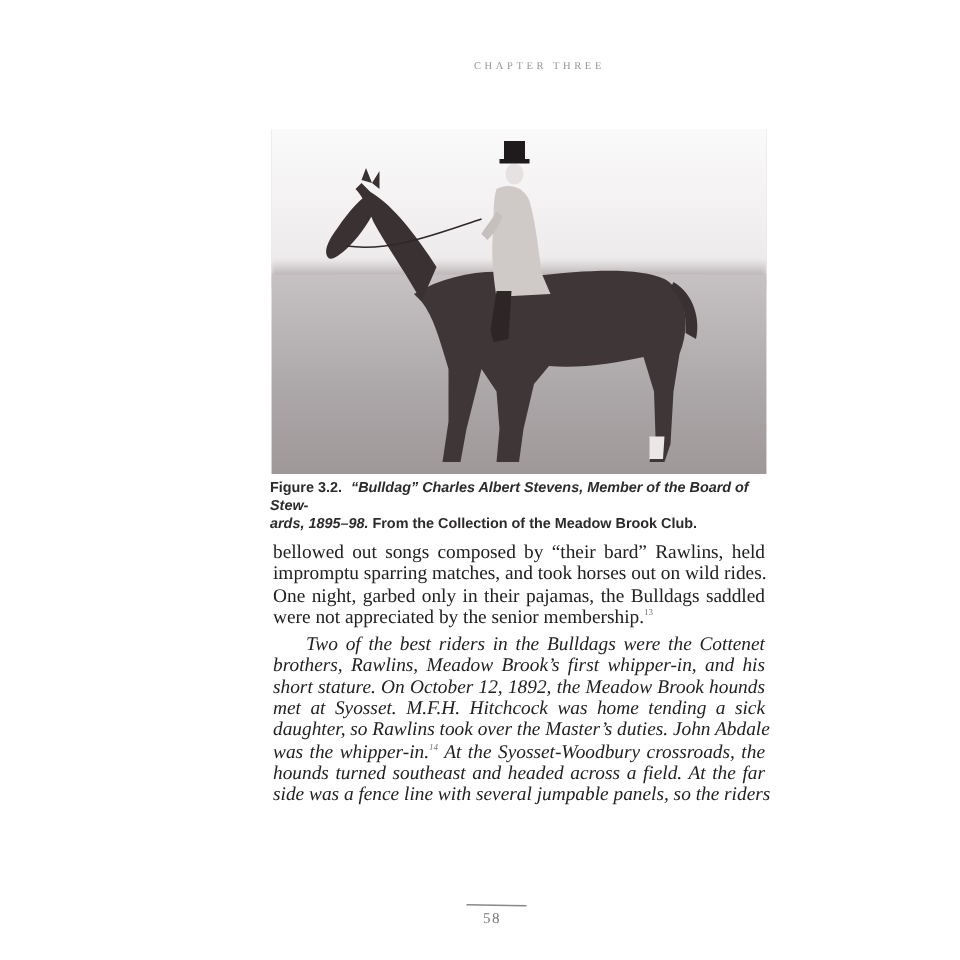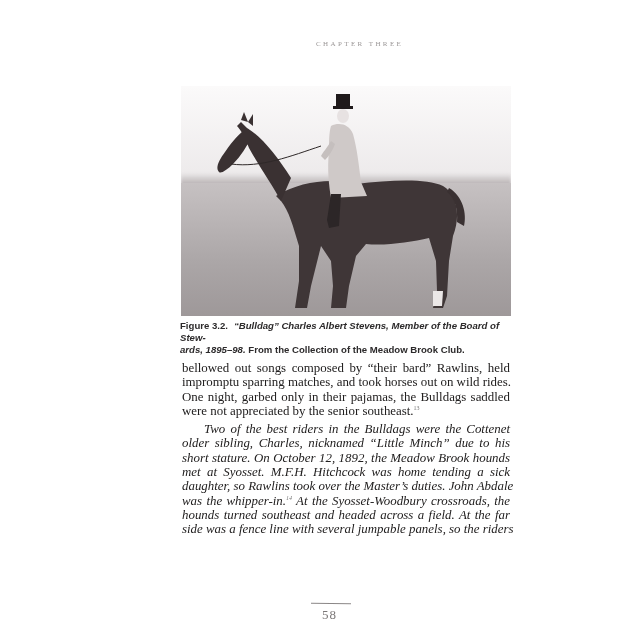--- a/index.html
+++ b/index.html
@@ -38,21 +38,21 @@
   }
   .body-text p { margin: 4px; }
   .body-text p + p { text-indent: 22px; }
   .line { display:block; text-align: justify; text-align-last: justify; white-space: nowrap; }
   sup { font-size: 6px; vertical-align: 5px; line-height: 0; color:#777; }
   .folio-rule {
     position: absolute; left: 311px; top: 603px; width: 40px; height: 1px; background: #8b8787;
     transform: rotate(1deg);
   }
   .folio {
-    position: absolute; left: 322px; top: 607px; font-size: 13px; color: #7b7777; letter-spacing: 1px;
+    position: absolute; left: 322px; top: 607px; font-size: 10px; color: #7b7777; letter-spacing: 1px;
   }
 </style>
 </head>
 <body>
 
 <div class="running-head">CHAPTER THREE</div>
 
 <div class="photo">
   <div class="sky"></div>
   <div class="treeline"></div>
@@ -87,25 +87,25 @@
   <span class="label">Figure 3.2.</span><span class="italic">“Bulldag” Charles Albert Stevens, Member of the Board of Stew-</span><br>
   <span class="italic">ards, 1895–98.</span>
   <span>From the Collection of the Meadow Brook Club.</span>
 </div>
 
 <div class="body-text">
   <p>
     <span class="line">bellowed out songs composed by “their bard” Rawlins, held</span>
     <span class="line">impromptu sparring matches, and took horses out on wild rides.</span>
     <span class="line">One night, garbed only in their pajamas, the Bulldags saddled</span>
-    <span style="display:block;"><span>were not appreciated by the senior southeast.</span><sup>13</sup></span>
+    <span style="display:block;"><span>were not appreciated by the senior membership.</span><sup>13</sup></span>
   </p>
   <p style="text-indent:0;font-style:italic;">
     <span class="line" style="padding-left:22px;">Two of the best riders in the Bulldags were the Cottenet</span>
-    <span class="line">older sibling, Charles, nicknamed “Little Minch” due to his</span>
+    <span class="line">brothers, Rawlins, Meadow Brook’s first whipper-in, and his</span>
     <span class="line">short stature. On October 12, 1892, the Meadow Brook hounds</span>
     <span class="line">met at Syosset. M.F.H. Hitchcock was home tending a sick</span>
     <span class="line">daughter, so Rawlins took over the Master’s duties. John Abdale</span>
     <span class="line"><span>was the whipper-in.</span><sup>14</sup><span> At the Syosset-Woodbury crossroads, the</span></span>
     <span class="line">hounds turned southeast and headed across a field. At the far</span>
     <span class="line">side was a fence line with several jumpable panels, so the riders</span>
   </p>
 </div>
 
 <div class="folio-rule"></div>

